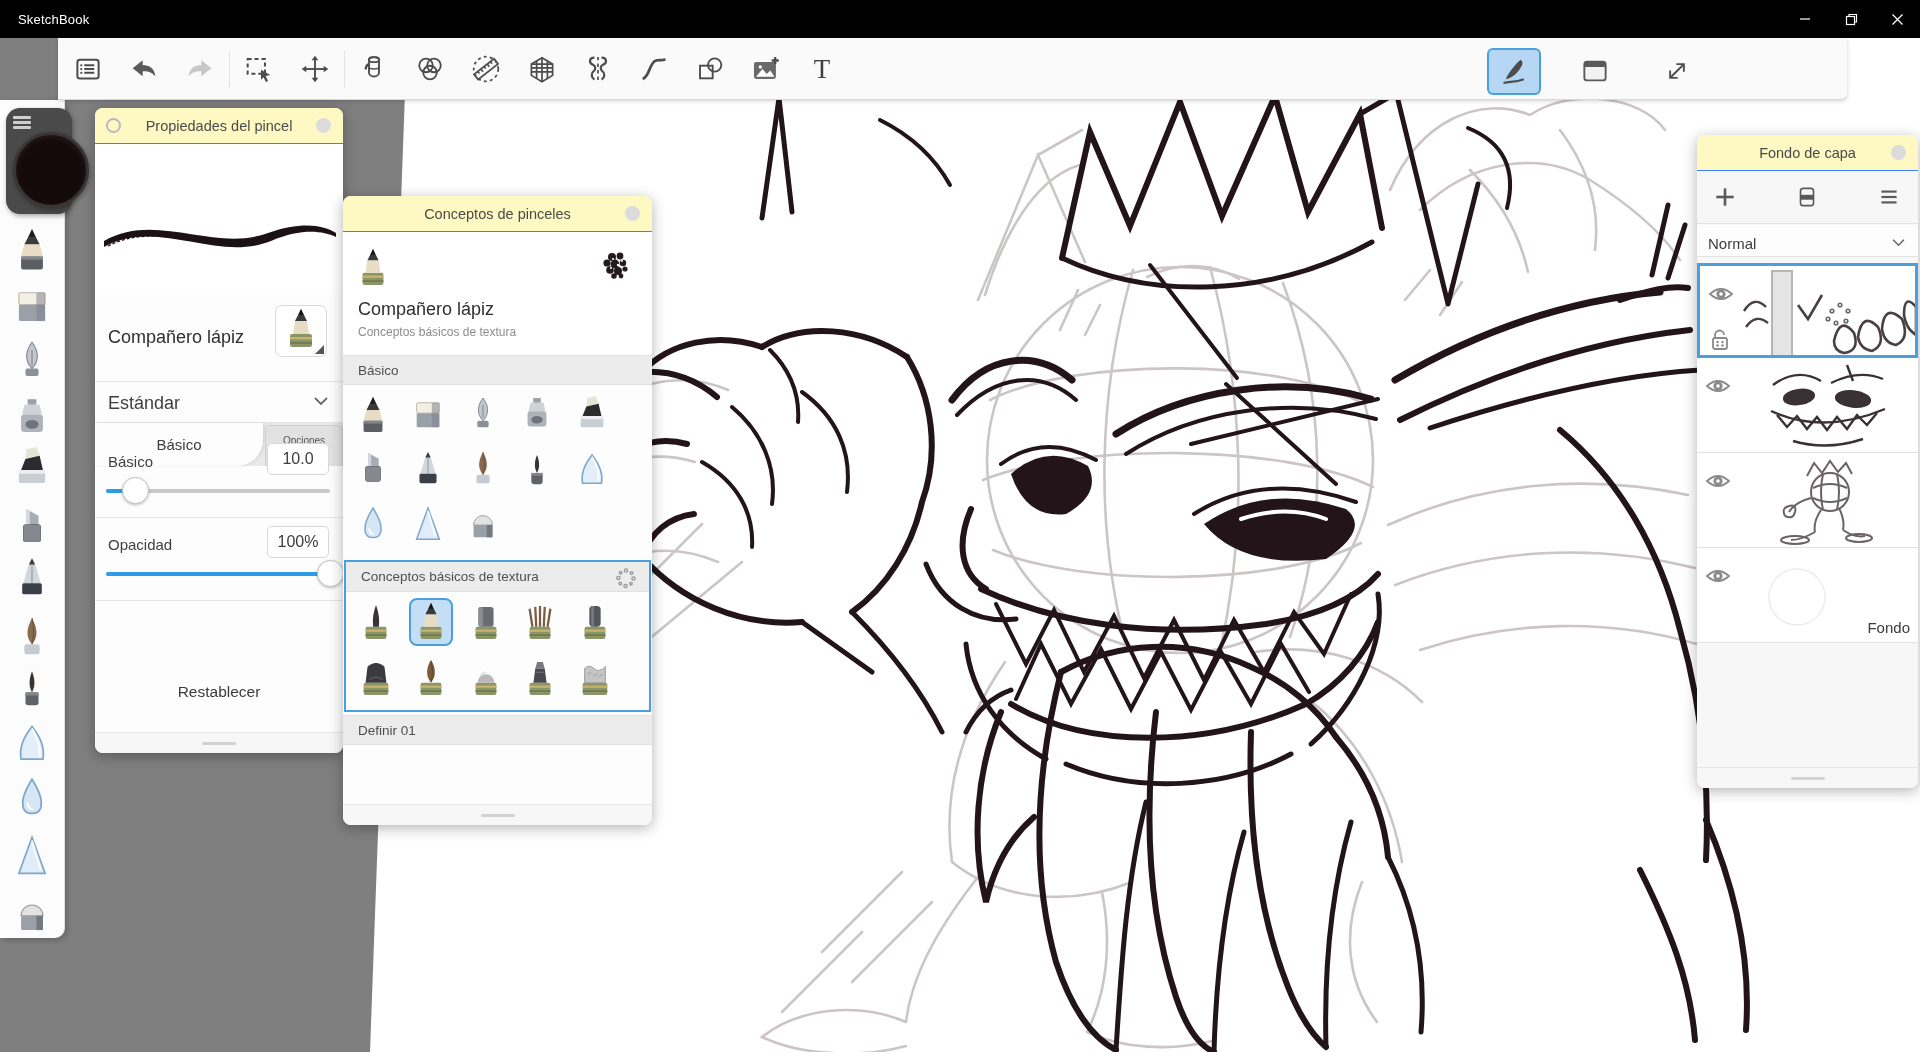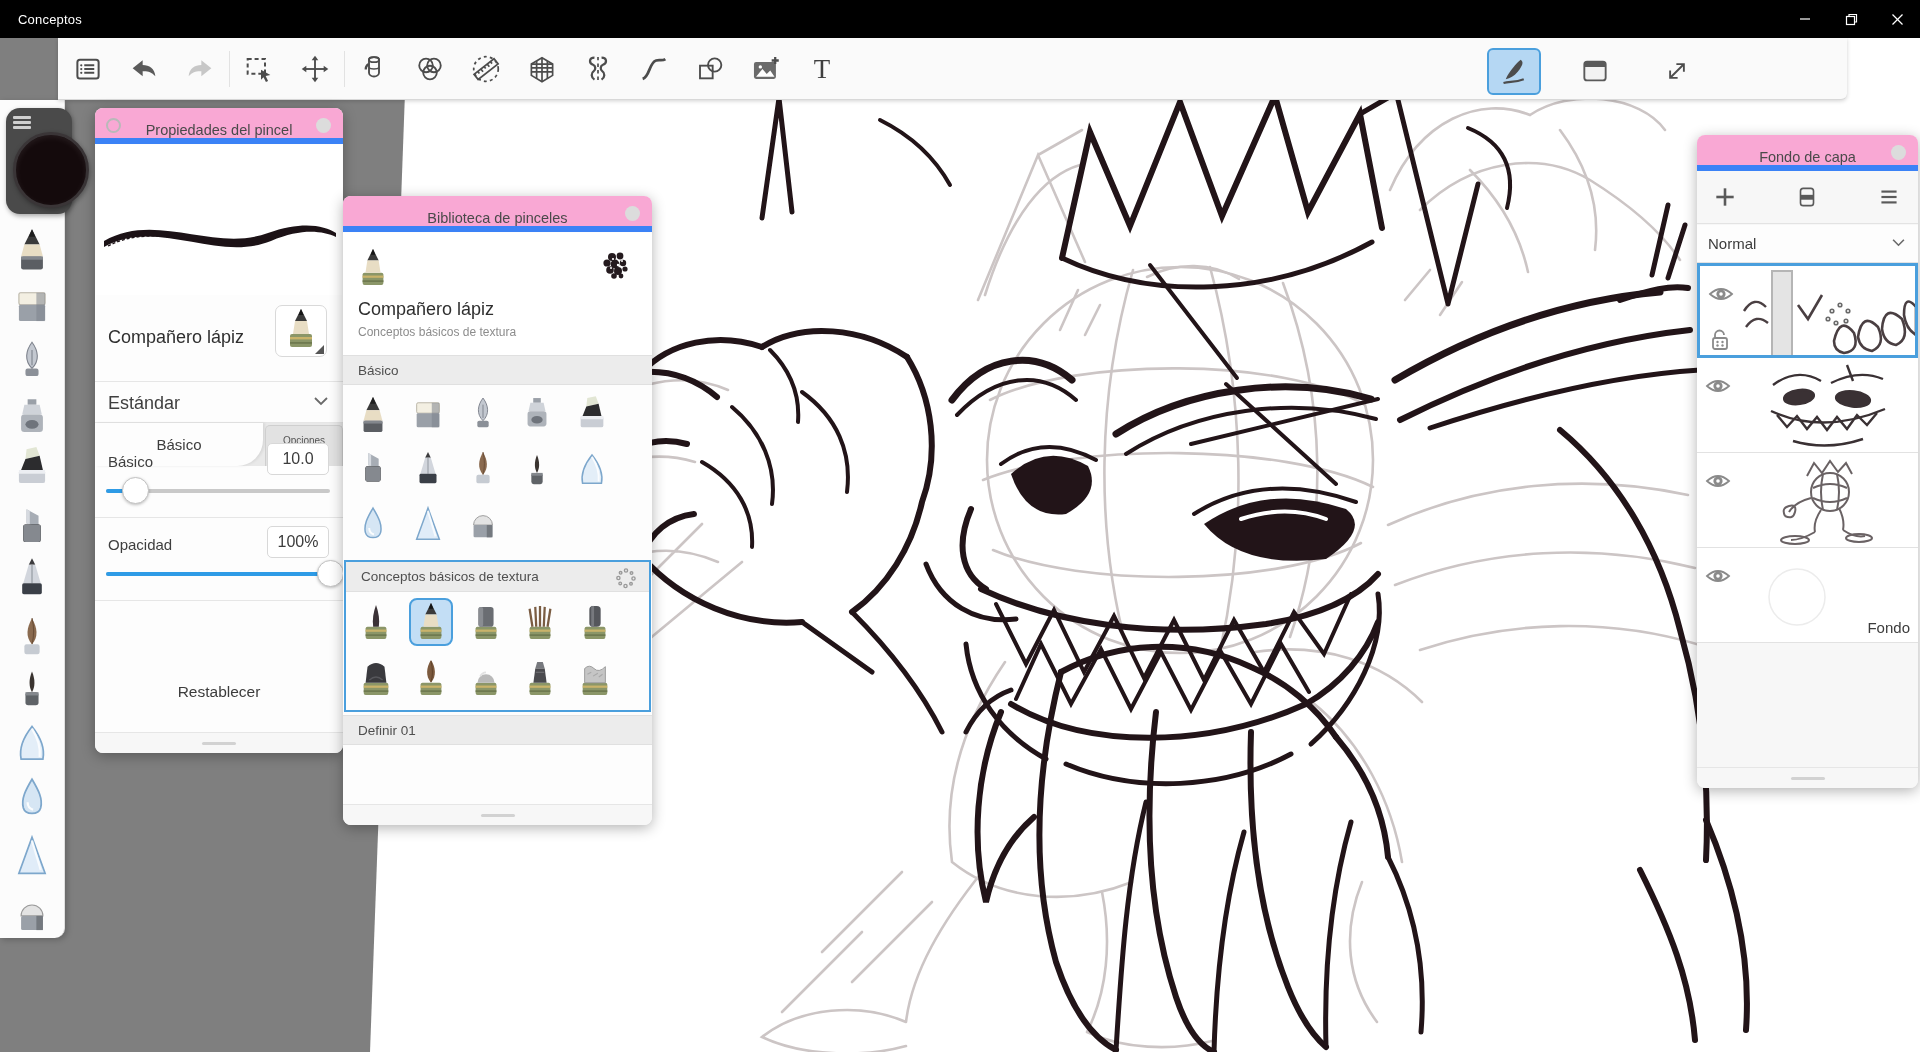--- a/index.html
+++ b/index.html
@@ -36,22 +36,22 @@
   .strip-item { position:absolute; left:9px; width:46px; height:50px; display:flex; align-items:center; justify-content:center; }
   #puck { position:absolute; left:6px; top:108px; width:66px; height:106px; background:#4a4a4a; border-radius:14px;
     box-shadow:1px 2px 5px rgba(0,0,0,.35); z-index:35; }
   #puck .lines { position:absolute; left:7px; top:8px; width:18px; height:14px; }
   #puck .lines div { height:2.5px; background:#cfcfcf; margin-bottom:2.6px; border-radius:1px; }
   #puck .color { position:absolute; left:7px; top:24px; width:76px; height:76px; border-radius:50%;
     background:#140a0c; border:3px solid #3a3537; box-shadow:inset 0 2px 6px rgba(255,255,255,.08), 1px 2px 5px rgba(0,0,0,.35); }
 
   
   .panel { position:absolute; background:#fdfdfd; border-radius:8px; box-shadow:0 3px 14px rgba(0,0,0,.30); z-index:45; }
-  .panel-header { position:relative; height:36px; background:#f9a8d4; border-bottom:6px solid #3b82f6;
-    border-radius:8px 8px 0 0; display:flex; align-items:flex-end; justify-content:center; }
+  .panel-header { position:relative; height:36px; background:#fef9c3; border-bottom:1px solid #3b82f6;
+    border-radius:8px 8px 0 0; display:flex; align-items:center; justify-content:center; }
   .panel-title { font-size:14.5px; color:#4a4a4a; }
   .panel-dot { position:absolute; right:12px; top:10px; width:15px; height:15px; border-radius:50%; background:#dcdcdc; }
   .panel-ring { position:absolute; left:11px; top:10px; width:15px; height:15px; border-radius:50%; border:2px solid #b9b9b9; }
   .panel-footer { position:absolute; left:0; right:0; bottom:0; height:21px; border-top:1px solid #e6e6e6;
     background:#f7f7f7; border-radius:0 0 8px 8px; }
   .drag-line { position:absolute; left:50%; top:9px; width:34px; height:3px; margin-left:-17px; background:#d2d2d2; border-radius:2px; }
 
   
   #props { left:95px; top:108px; width:248px; height:645px; }
   #stroke-preview { position:absolute; left:1px; top:37px; width:246px; height:150px; background:#fff; }
@@ -93,21 +93,21 @@
   .grid { position:absolute; left:0; width:100%; }
   .gcell { position:absolute; width:44px; height:48px; display:flex; align-items:center; justify-content:center; border-radius:8px; }
   .gcell.selected { background:#c3def5; border:2px solid #4a9fdd; }
   #tex-section { position:absolute; left:1px; top:364px; width:307px; height:152px; border:2px solid #4a9fdd; background:#fdfdfd; }
   .dotted-icon { position:absolute; right:12px; top:5px; }
 
   
   #layers-panel { left:1697px; top:135px; width:221px; height:653px; background:#f7f7f7; }
   .lp-tools { position:absolute; left:0; top:37px; width:100%; height:52px; border-bottom:1px solid #e3e3e3; background:#f7f7f7; }
   .lp-tool { position:absolute; top:8px; width:40px; height:38px; display:flex; align-items:center; justify-content:center; }
-  .blend-row { position:absolute; left:0; top:90px; width:100%; height:38px; background:#fdfdfd; border-bottom:1px solid #e3e3e3; }
+  .blend-row { position:absolute; left:0; top:90px; width:100%; height:32px; background:#fdfdfd; border-bottom:1px solid #e3e3e3; }
   .blend-row .blabel { position:absolute; left:11px; top:10px; font-size:15px; color:#3c3c3c; }
   .blend-row .chev { position:absolute; right:12px; top:13px; }
   .layer-row { position:absolute; left:0; width:221px; height:95px; background:#fff; border-bottom:1px solid #e2e2e2; overflow:hidden; }
   .layer-row.selected { border:3px solid #4a9fdd; }
   .layer-eye { position:absolute; left:8px; top:18px; width:26px; height:20px; }
   .layer-lock { position:absolute; left:9px; top:62px; width:22px; height:24px; }
   .layer-thumb { position:absolute; left:34px; top:0; width:187px; height:95px; display:flex; align-items:center; justify-content:center; }
   .layer-label { position:absolute; right:8px; bottom:6px; font-size:15px; color:#3c3c3c; }
 
   .chev-svg { display:block; }
@@ -199,21 +199,21 @@
         <path d="M 1652 275 L 1668 205 M 1668 278 L 1685 225"></path>
         <path stroke-width="6" d="M 1620 300 C 1650 290 1670 285 1688 288"></path>
         <path stroke-width="6" d="M 1560 430 C 1620 480 1660 550 1680 630 M 1680 630 C 1700 700 1710 780 1706 860"></path>
         <path stroke-width="6" d="M 1640 870 C 1670 930 1690 980 1695 1040 M 1706 820 C 1736 890 1751 960 1746 1030"></path>
         <path stroke-width="4" d="M 1468 128 C 1502 142 1517 168 1507 208"></path>
       </g>
     </svg>
   </div>
 
   <div class="titlebar">
-    <span class="apptitle">Conceptos</span>
+    <span class="apptitle">SketchBook</span>
     <div class="wincontrols" id="wincontrols">
         <div class="winbtn">
           <svg width="12" height="12" viewBox="0 0 12 12">
             <line x1="1" y1="6" x2="11" y2="6" stroke="#fff" stroke-width="1.2"></line>
           </svg>
         </div>
         <div class="winbtn">
           <svg width="13" height="13" viewBox="0 0 13 13" fill="none" stroke="#fff" stroke-width="1.2">
             <rect x="1.5" y="3.5" width="8" height="8"></rect>
             <path d="M4 3.5 L4 1.5 L11.5 1.5 L11.5 9 L9.5 9"></path>
@@ -555,21 +555,21 @@
     </div>
     <div class="hdiv" style="top:492px;"></div>
     <div id="reset-btn">Restablecer</div>
     <div class="panel-footer">
         <div class="drag-line"></div>
       </div>
   </div>
 
   <div class="panel" id="library">
     <div class="panel-header">
-      <span class="panel-title">Biblioteca de pinceles</span>
+      <span class="panel-title">Conceptos de pinceles</span>
       <div class="panel-dot"></div>
     </div>
     <div class="lib-info">
       <span class="lib-thumb" id="lib-thumb"><svg width="34" height="50" viewBox="0 0 36 44">
             <rect x="7" y="27" width="22" height="13" rx="2" fill="#8b9668"></rect>
             <rect x="7" y="30" width="22" height="2.4" fill="#c9b36a"></rect>
             <rect x="7" y="35" width="22" height="1.8" fill="#6f7a50"></rect>
             <polygon points="18,2 24,14 12,14" fill="#3a3a3a"></polygon>
             <polygon points="18,2 20.5,8 15.5,8" fill="#151515"></polygon>
             <polygon points="12,14 24,14 26,27 10,27" fill="#e8ddc4"></polygon>

